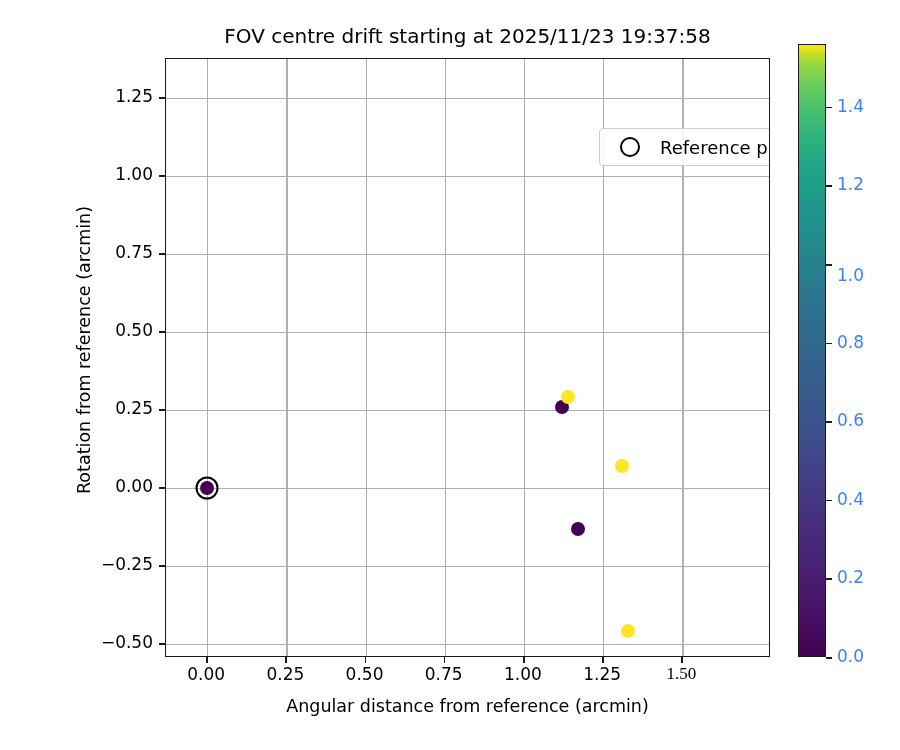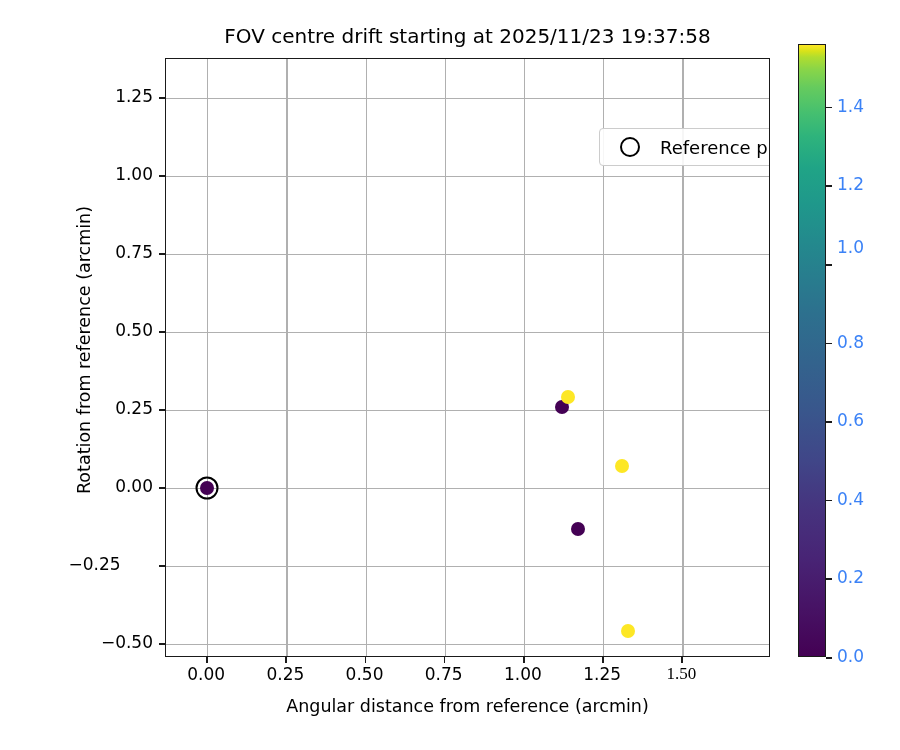--- a/index.html
+++ b/index.html
@@ -260,21 +260,21 @@
       <div class="xtick-label" style="left: 446.932px;">1.00</div>
       <div class="xtick-mark" style="left: 566.12px;"></div>
       <div class="xtick-label" style="left: 526.12px;">1.25</div>
       <div class="xtick-mark" style="left: 645.309px;"></div>
       <div class="xtick-label" style="left: 605.309px; font-family: Liberation Serif, serif;">1.50</div>
     </div>
   <div id="yticks-layer">
       <div class="ytick-mark" style="top: 642.961px;"></div>
       <div class="ytick-label" style="top: 631.961px;">−0.50</div>
       <div class="ytick-mark" style="top: 564.966px;"></div>
-      <div class="ytick-label" style="top: 553.966px; text-align: center;">−0.25</div>
+      <div class="ytick-label" style="top: 553.966px;">−0.25</div>
       <div class="ytick-mark" style="top: 486.971px;"></div>
       <div class="ytick-label" style="top: 475.971px;">0.00</div>
       <div class="ytick-mark" style="top: 408.977px;"></div>
       <div class="ytick-label" style="top: 397.977px;">0.25</div>
       <div class="ytick-mark" style="top: 330.982px;"></div>
       <div class="ytick-label" style="top: 319.982px;">0.50</div>
       <div class="ytick-mark" style="top: 252.987px;"></div>
       <div class="ytick-label" style="top: 241.987px;">0.75</div>
       <div class="ytick-mark" style="top: 174.992px;"></div>
       <div class="ytick-label" style="top: 163.992px;">1.00</div>
@@ -292,21 +292,21 @@
         <div class="cbtick-label" style="top: 602px;">0.0</div>
         <div class="cbtick-mark" style="top: 534.41px;"></div>
         <div class="cbtick-label" style="top: 523.41px;">0.2</div>
         <div class="cbtick-mark" style="top: 455.821px;"></div>
         <div class="cbtick-label" style="top: 444.821px;">0.4</div>
         <div class="cbtick-mark" style="top: 377.231px;"></div>
         <div class="cbtick-label" style="top: 366.231px;">0.6</div>
         <div class="cbtick-mark" style="top: 298.641px;"></div>
         <div class="cbtick-label" style="top: 287.641px;">0.8</div>
         <div class="cbtick-mark" style="top: 220.051px;"></div>
-        <div class="cbtick-label" style="top: 193px;">1.0</div>
+        <div class="cbtick-label" style="top: 221px;">1.0</div>
         <div class="cbtick-mark" style="top: 141.462px;"></div>
         <div class="cbtick-label" style="top: 130.462px;">1.2</div>
         <div class="cbtick-mark" style="top: 62.8718px;"></div>
         <div class="cbtick-label" style="top: 51.8718px;">1.4</div>
       </div>
   </div>
 
 </div>
 
 </body></html>

